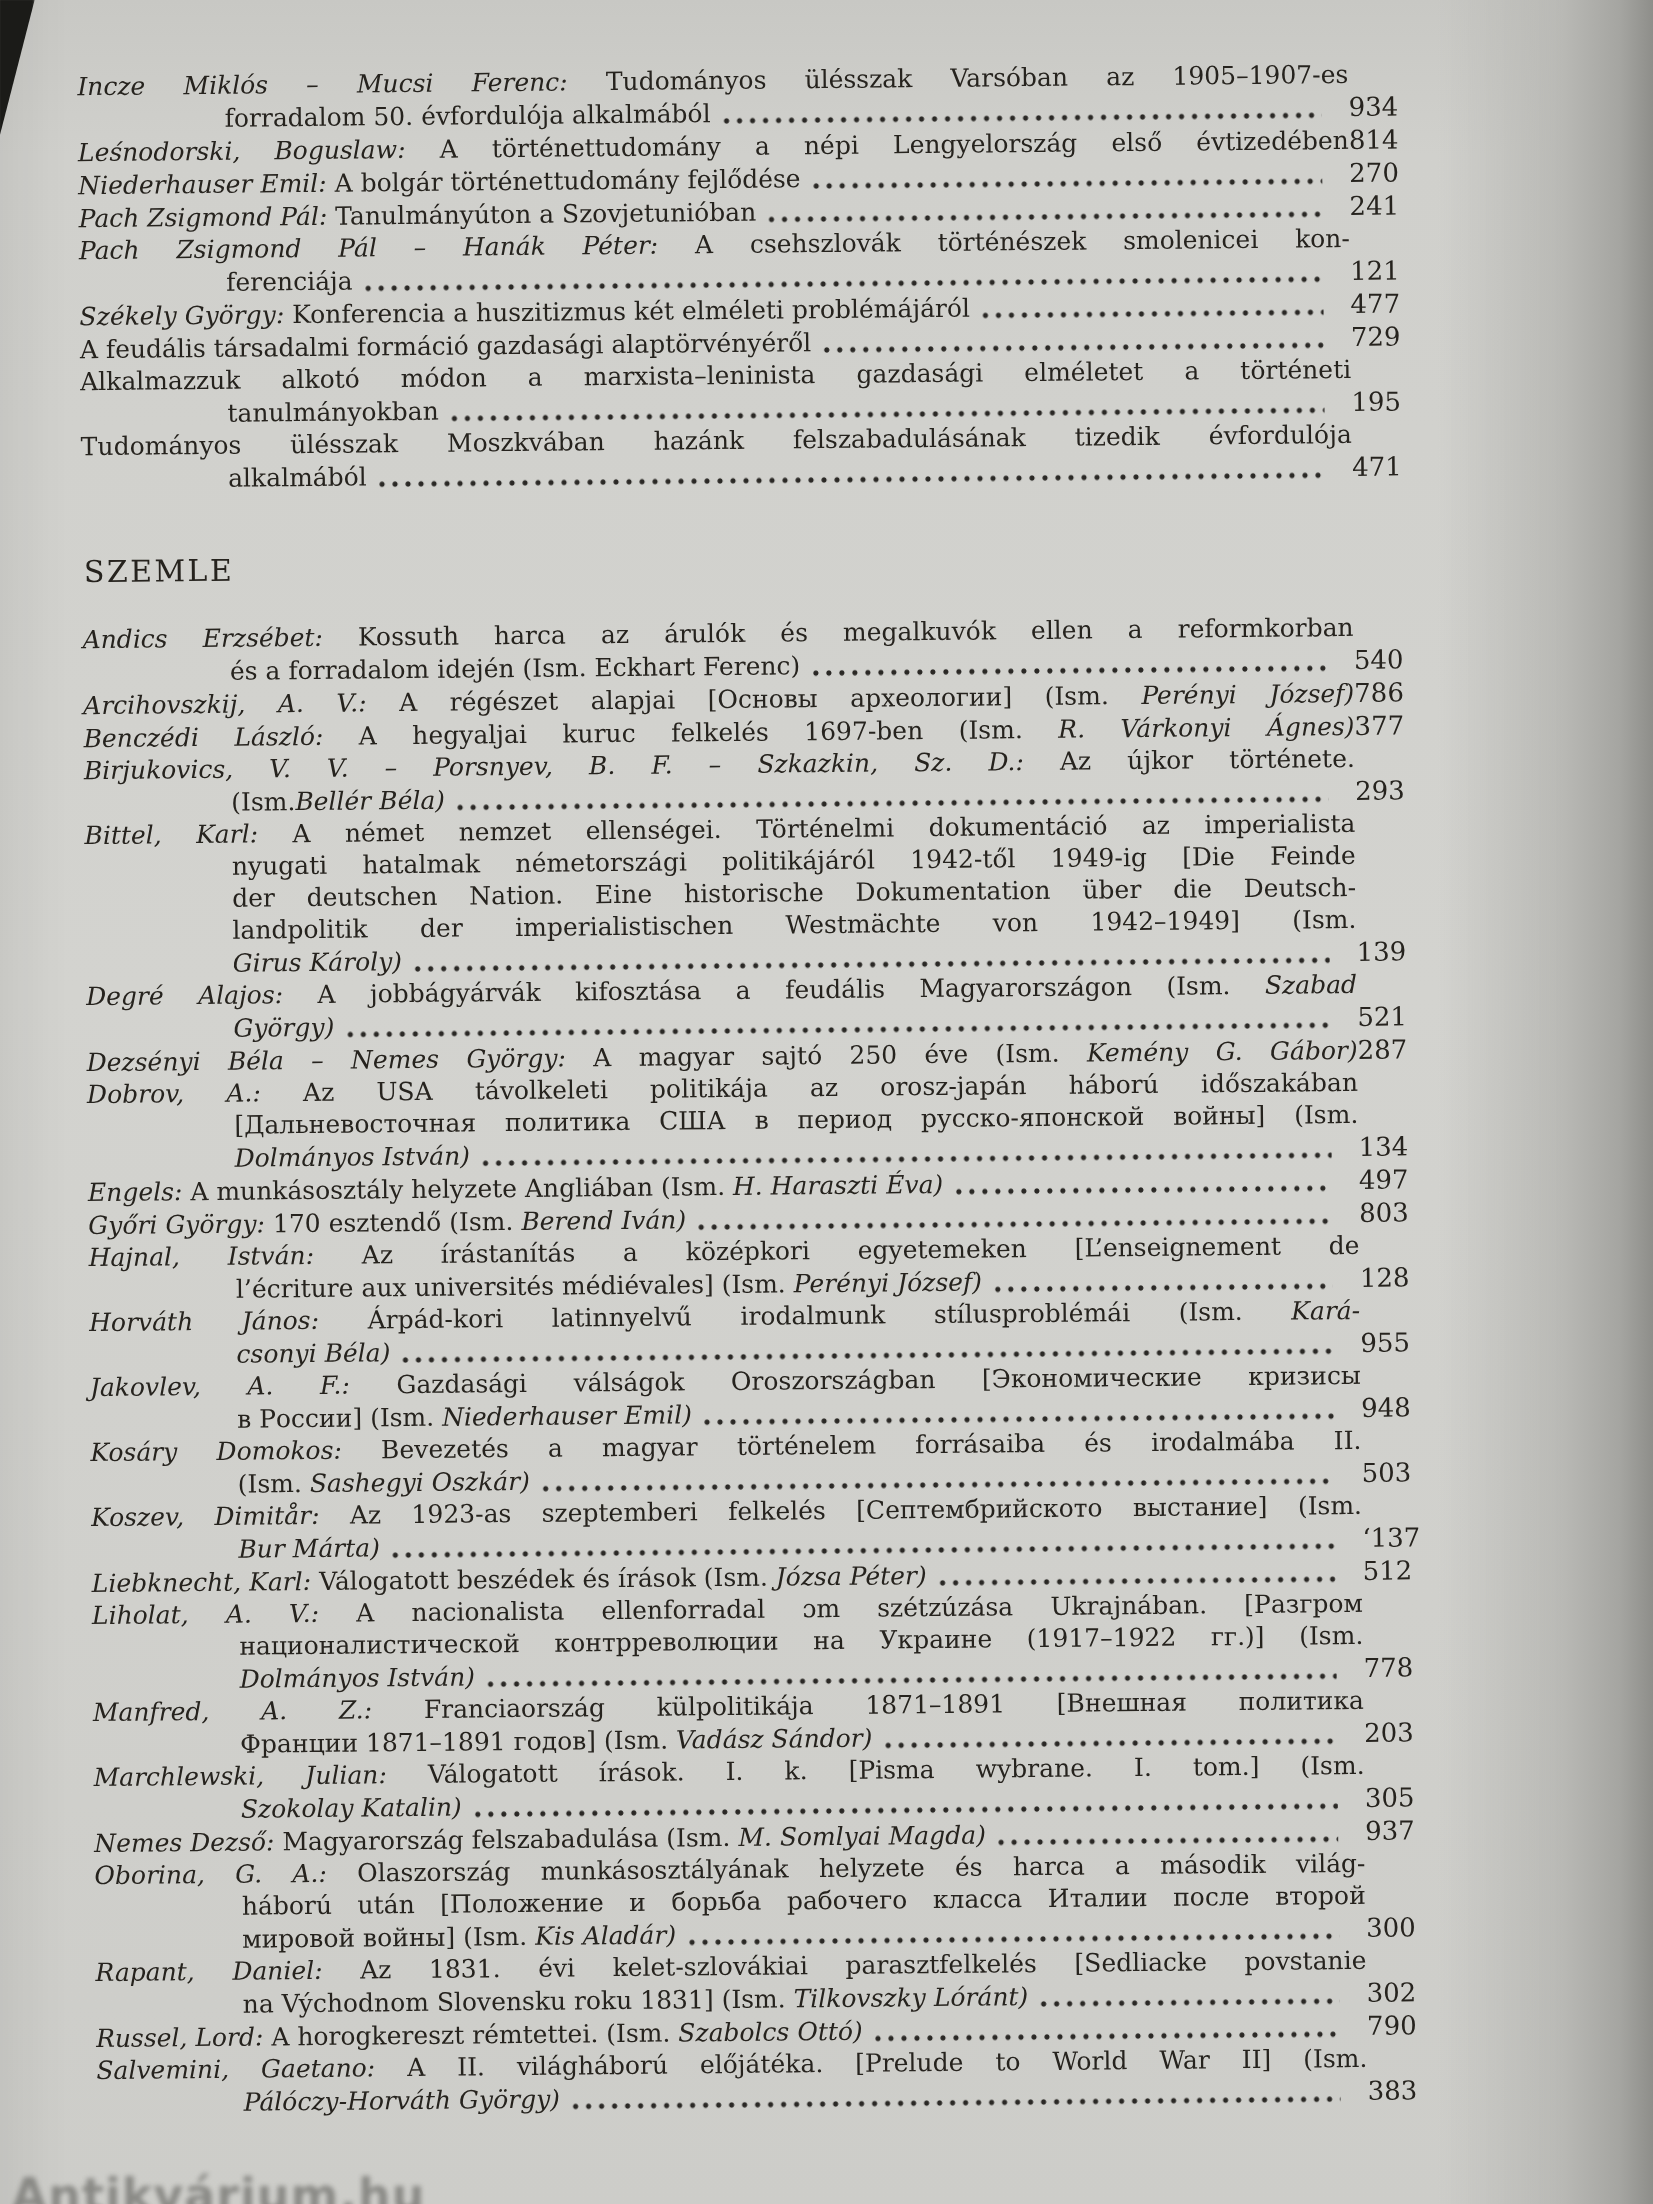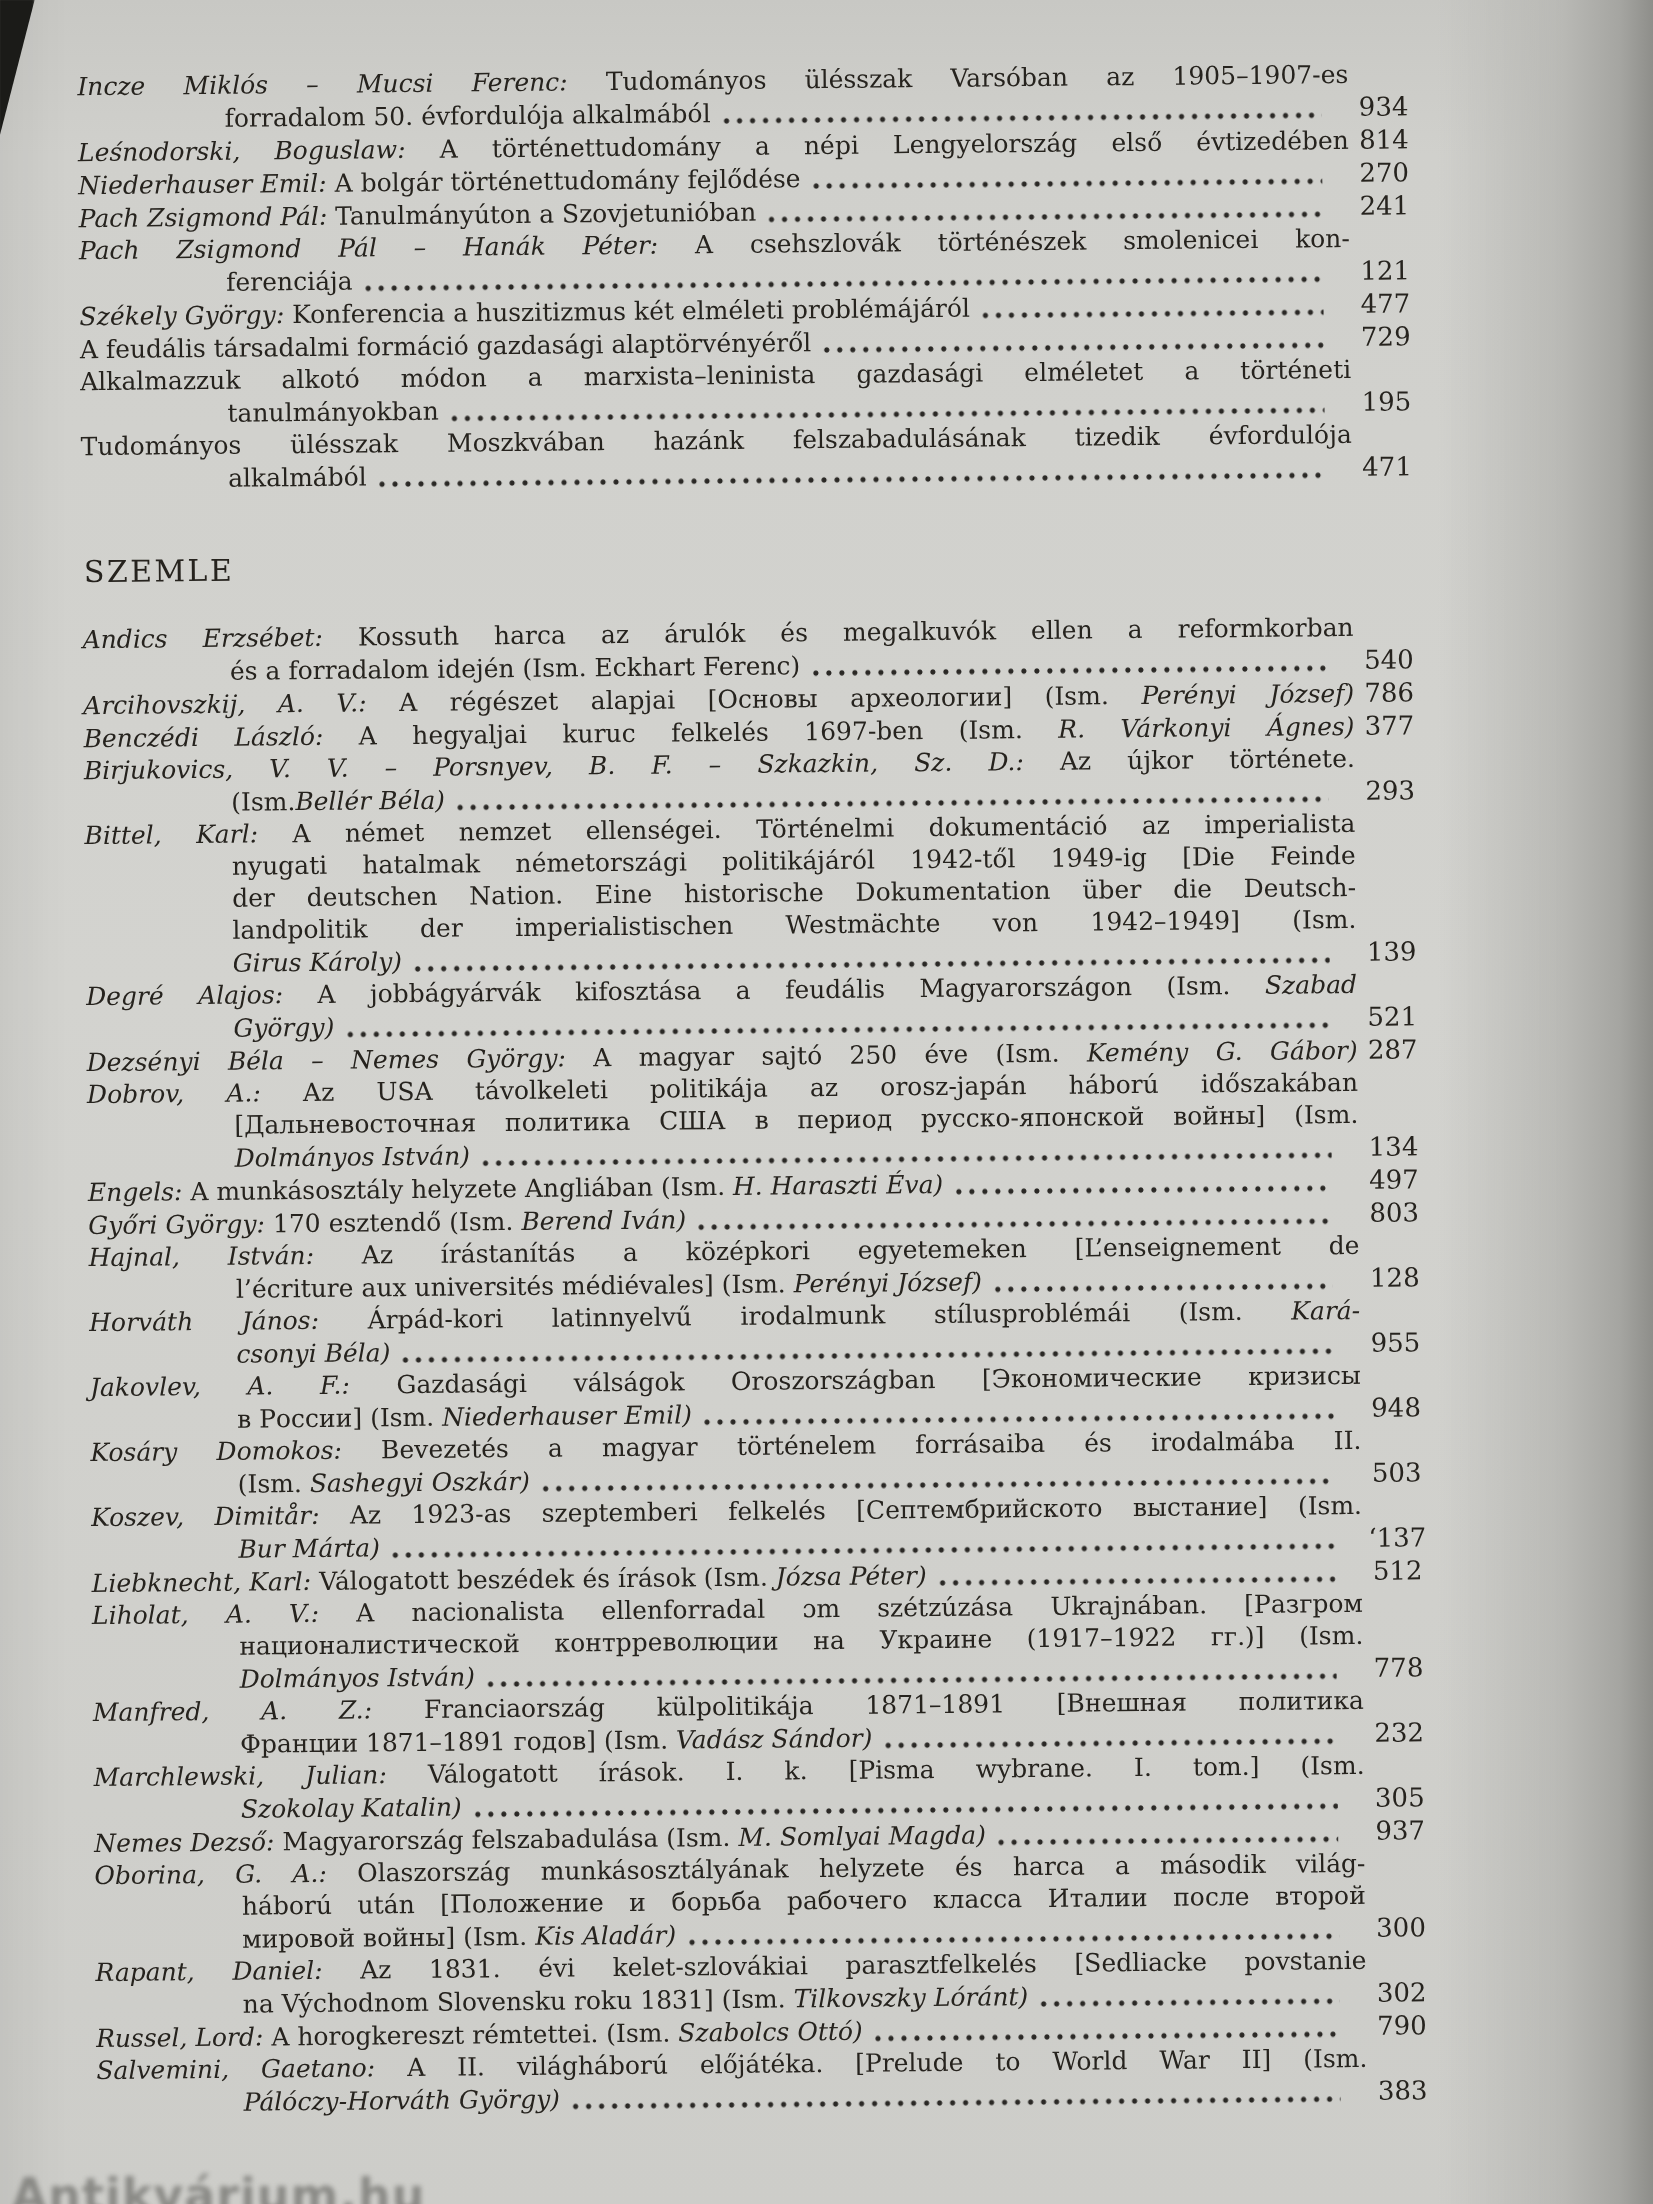--- a/index.html
+++ b/index.html
@@ -29,21 +29,21 @@
   .just .txt{flex:1 1 auto;text-align:justify;text-align-last:justify;white-space:normal;}
   .just.nopage .txt{margin-right:70px;}
   .it{font-style:italic;}
   .leader{
     flex:1 1 29px;min-width:19.4px;height:5.8px;
     align-self:flex-end;margin:0 27px 5.8px 11.6px;
     background-image:radial-gradient(circle at 3.9px 2.9px,#2a2825 2.1px,rgba(42,40,37,0) 3px);
     background-size:13px 5.8px;background-repeat:repeat-x;background-position:left bottom;
   }
   .num{
-    margin-left:auto;min-width:70px;text-align:center;
+    margin-left:auto;min-width:70px;text-align:left;
     font-family:"DejaVu Serif","Liberation Serif",serif;
     font-size:26px;color:#26231e;
   }
   .heading{
     font-family:"DejaVu Serif","Liberation Serif",serif;
     font-size:30px;color:#26231e;letter-spacing:2.4px;
     margin:58px 0 35px 1.9px;
   }
   .corner-shadow{
     position:absolute;top:-1.9px;left:-1.9px;width:37px;height:144px;
@@ -249,21 +249,21 @@
         <span class="txt"><span class="it">Dolmányos István)</span></span>
         <span class="leader"></span>
         <span class="num">778</span>
       </div>
       <div class="line just nopage">
         <span class="txt"><span class="it">Manfred, A. Z.:</span><span> Franciaország külpolitikája 1871–1891 [Внешная политика</span></span>
       </div>
       <div class="line ind">
         <span class="txt"><span>Франции 1871–1891 годов] (Ism. </span><span class="it">Vadász Sándor)</span></span>
         <span class="leader"></span>
-        <span class="num">232</span>
+        <span class="num">203</span>
       </div>
       <div class="line just nopage">
         <span class="txt"><span class="it">Marchlewski, Julian:</span><span> Válogatott írások. I. k. [Pisma wybrane. I. tom.] (Ism.</span></span>
       </div>
       <div class="line ind">
         <span class="txt"><span class="it">Szokolay Katalin)</span></span>
         <span class="leader"></span>
         <span class="num">305</span>
       </div>
       <div class="line">

